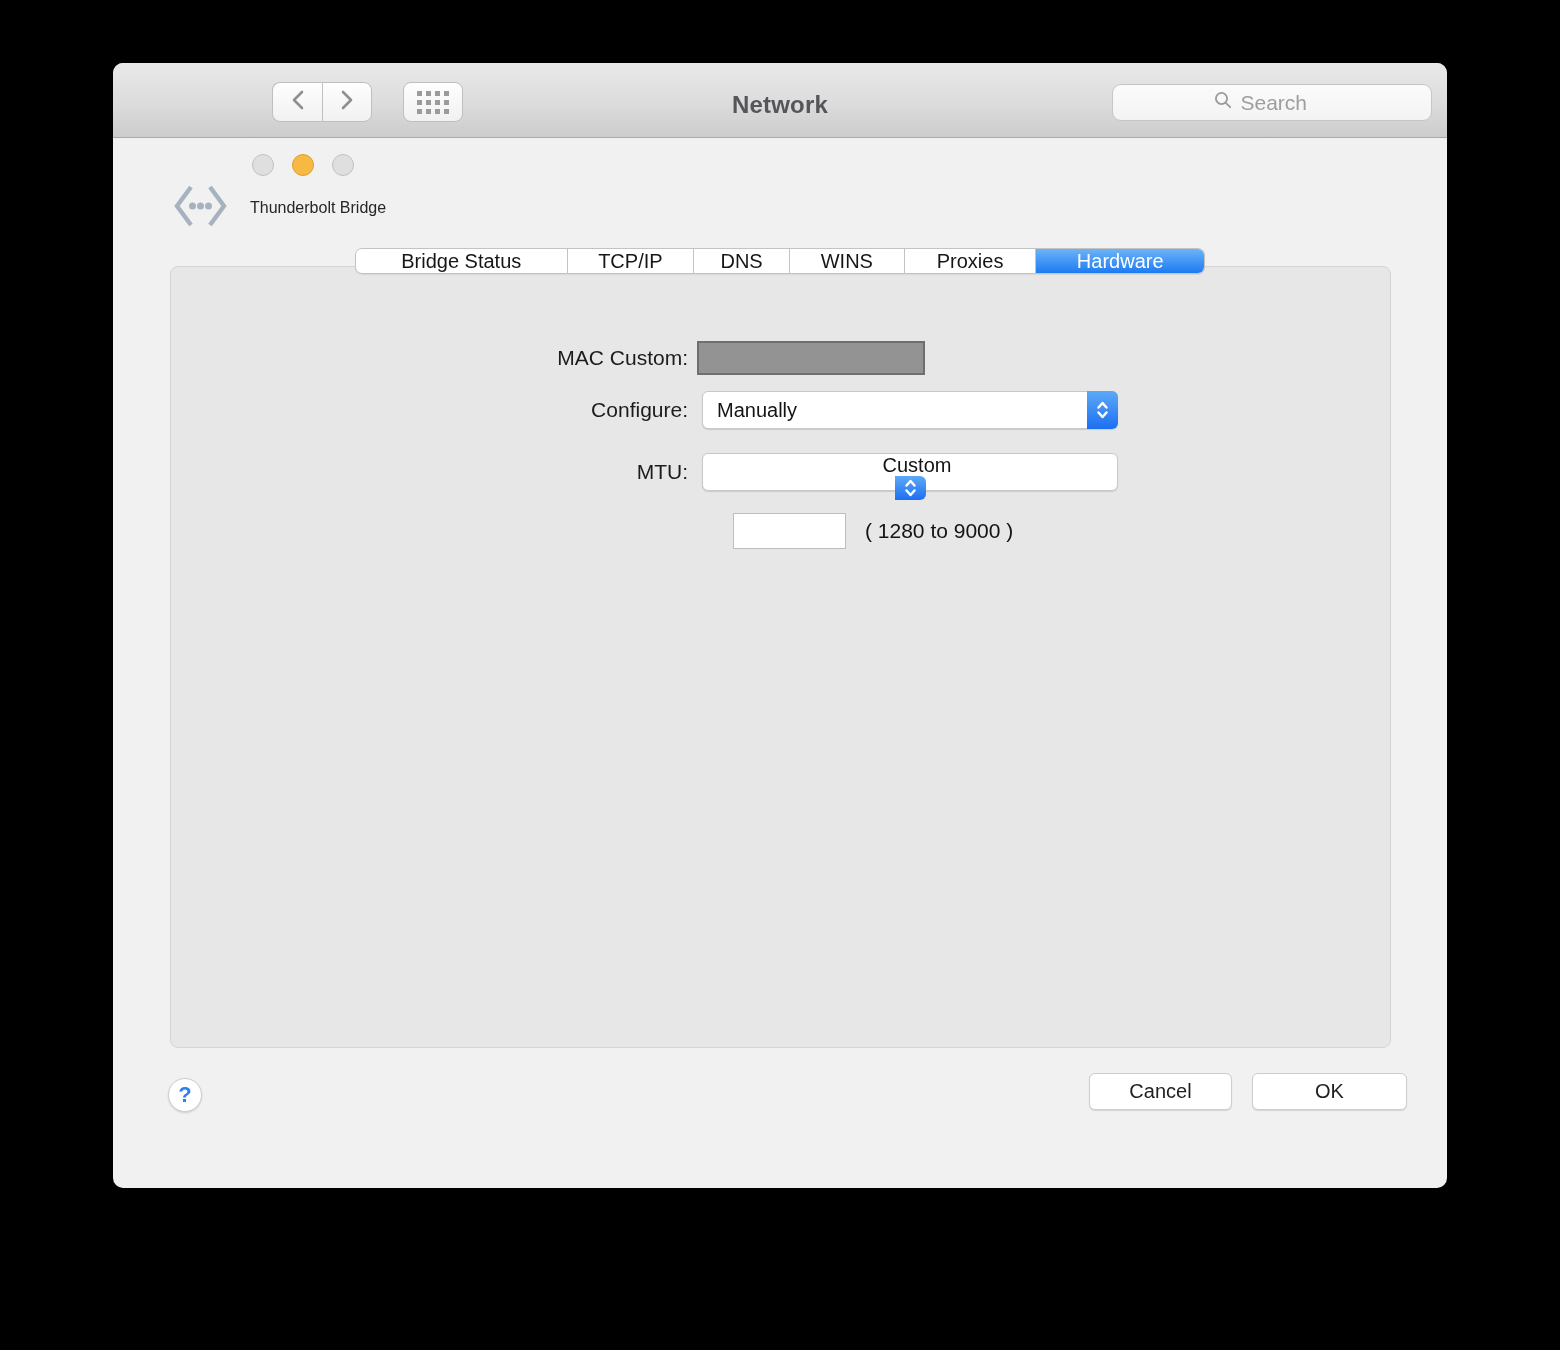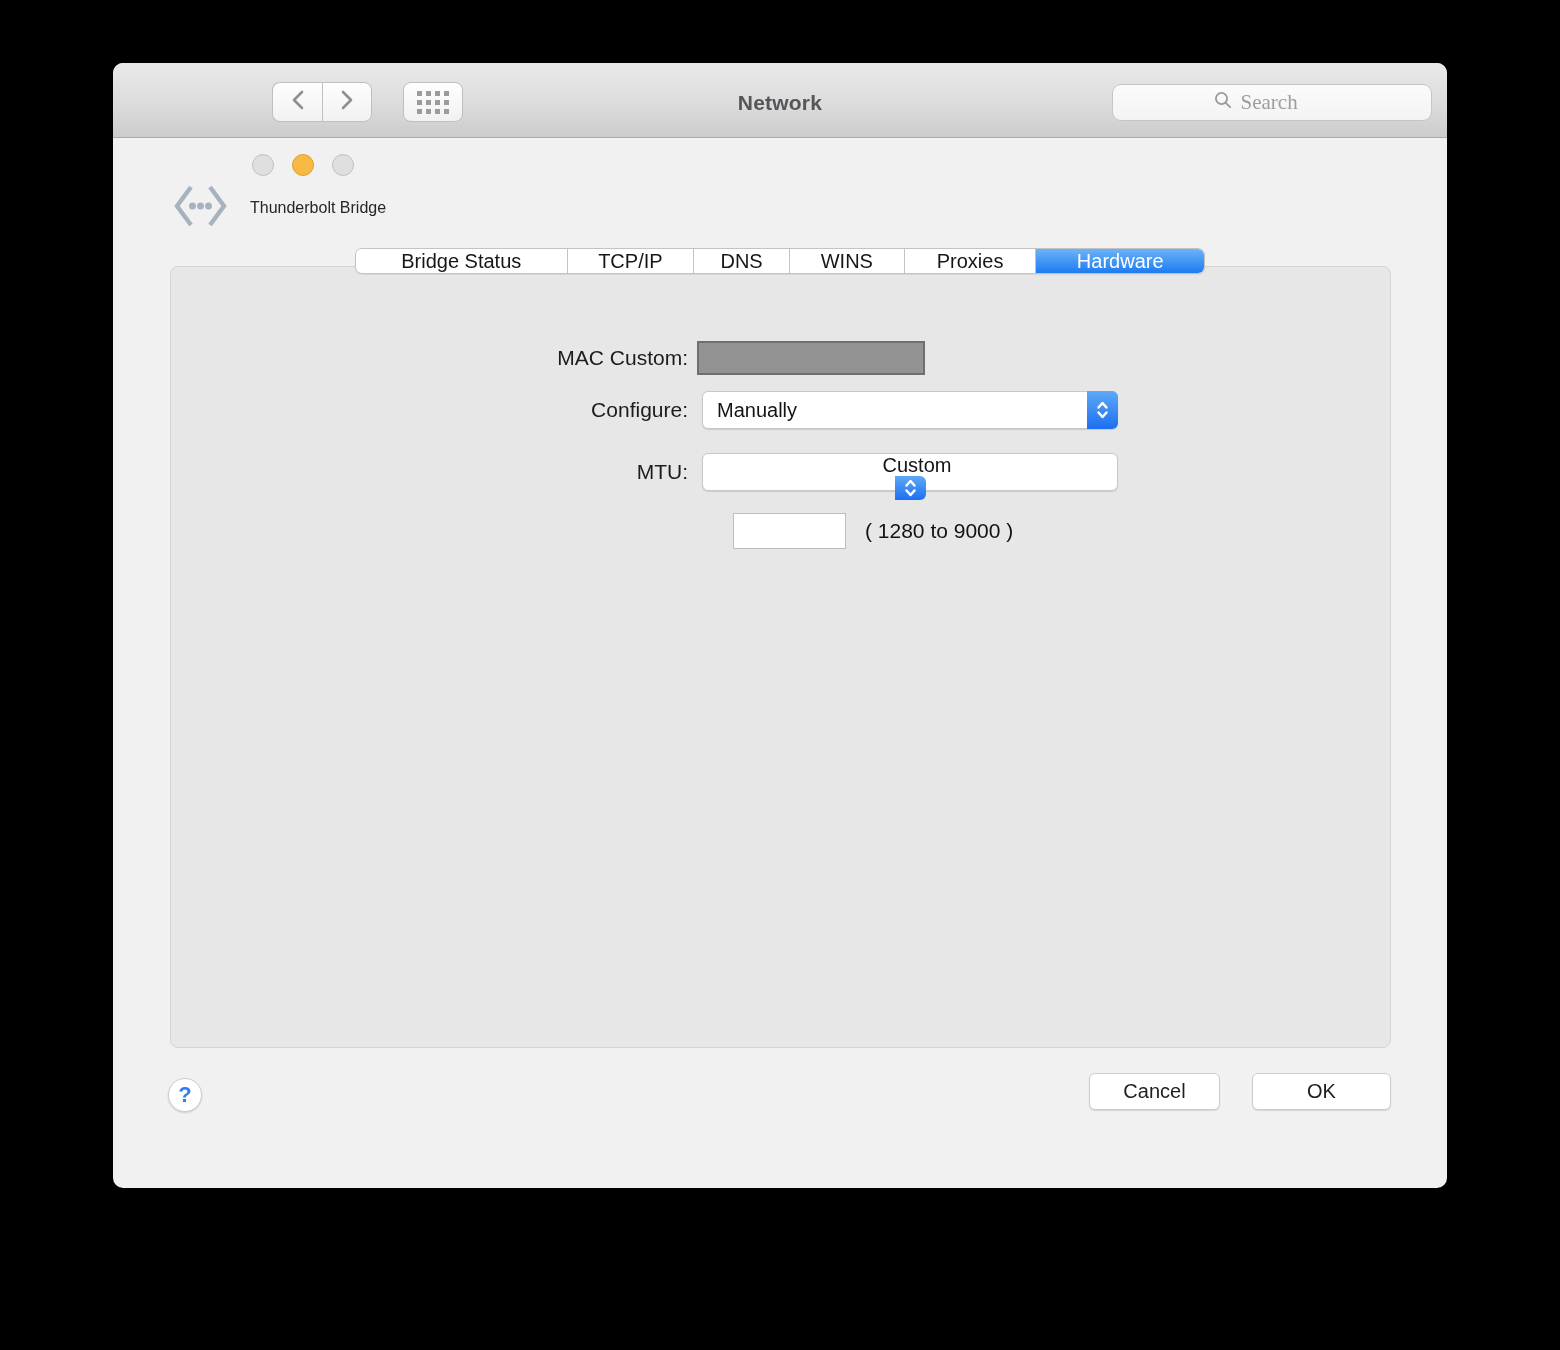--- a/index.html
+++ b/index.html
@@ -31,31 +31,31 @@
   .grid-btn {
     position:absolute; left:290px; top:19px; width:60px; height:40px;
     background:linear-gradient(180deg,#fefefe,#f2f1f2); border:1px solid #bfbfbf;
     border-radius:8px; display:flex; align-items:center; justify-content:center;
   }
   .grid-glyph { display:grid; grid-template-columns:repeat(4,5px); grid-template-rows:repeat(3,5px); gap:4px; }
   .grid-glyph i { background:#9b9b9b; }
 
   .win-title {
     position:absolute; left:0; top:28px; width:100%; text-align:center;
-    font-size:21px; font-weight:bold; color:#56565a; letter-spacing:.2px;
+    font-size:24px; font-weight:bold; color:#56565a; letter-spacing:.2px;
   }
 
   .search-field {
     position:absolute; left:999px; top:21px; width:320px; height:37px;
     background:linear-gradient(180deg,#fbfbfb,#f3f3f3); border:1px solid #c6c6c6; border-radius:9px;
     display:flex; align-items:center; justify-content:center; gap:8px;
   }
   .search-field input {
     width:90px; border:none; outline:none; background:transparent;
-    font-size:21px; color:#555; font-family:Liberation Serif, serif;
+    font-size:21px; color:#555; font-family:Liberation Sans, sans-serif;
   }
   .search-field input::placeholder { color:#9e9ea2; }
 
   
   .tb-row { position:absolute; left:60px; top:121px; display:flex; align-items:center; gap:22px; }
   .tb-name { font-size:16px; color:#262626; }
 
   .groupbox {
     position:absolute; left:57px; top:203px; width:1221px; height:782px;
     background:#e8e7e8; border:1px solid #d5d4d5; border-radius:8px;
@@ -105,22 +105,22 @@
     background:#fff; border:1px solid #cfcfcf; box-shadow:0 1px 2px rgba(0,0,0,.15);
     display:flex; align-items:center; justify-content:center;
     font-size:22px; font-weight:bold; color:#2d7ff3;
   }
   .btn {
     position:absolute; top:1010px; height:37px; background:#fff; border:1px solid #cdcdcd;
     border-radius:6px; box-shadow:0 1px 1px rgba(0,0,0,.12);
     display:flex; align-items:center; justify-content:center;
     font-size:20px; color:#1f1f1f; font-family:"Liberation Sans", sans-serif;
   }
-  .btn.cancel { left:976px; width:131px; }
-  .btn.ok     { left:1139px; width:139px; }
+  .btn.cancel { left:976px; width:143px; }
+  .btn.ok     { left:1139px; width:155px; }
 </style>
 </head>
 <body>
 
 <div class="window">
 
   <div class="titlebar">
     <div class="tl grey" style="left:139px"></div>
     <div class="tl yellow" style="left:179px"></div>
     <div class="tl grey" style="left:219px"></div>

